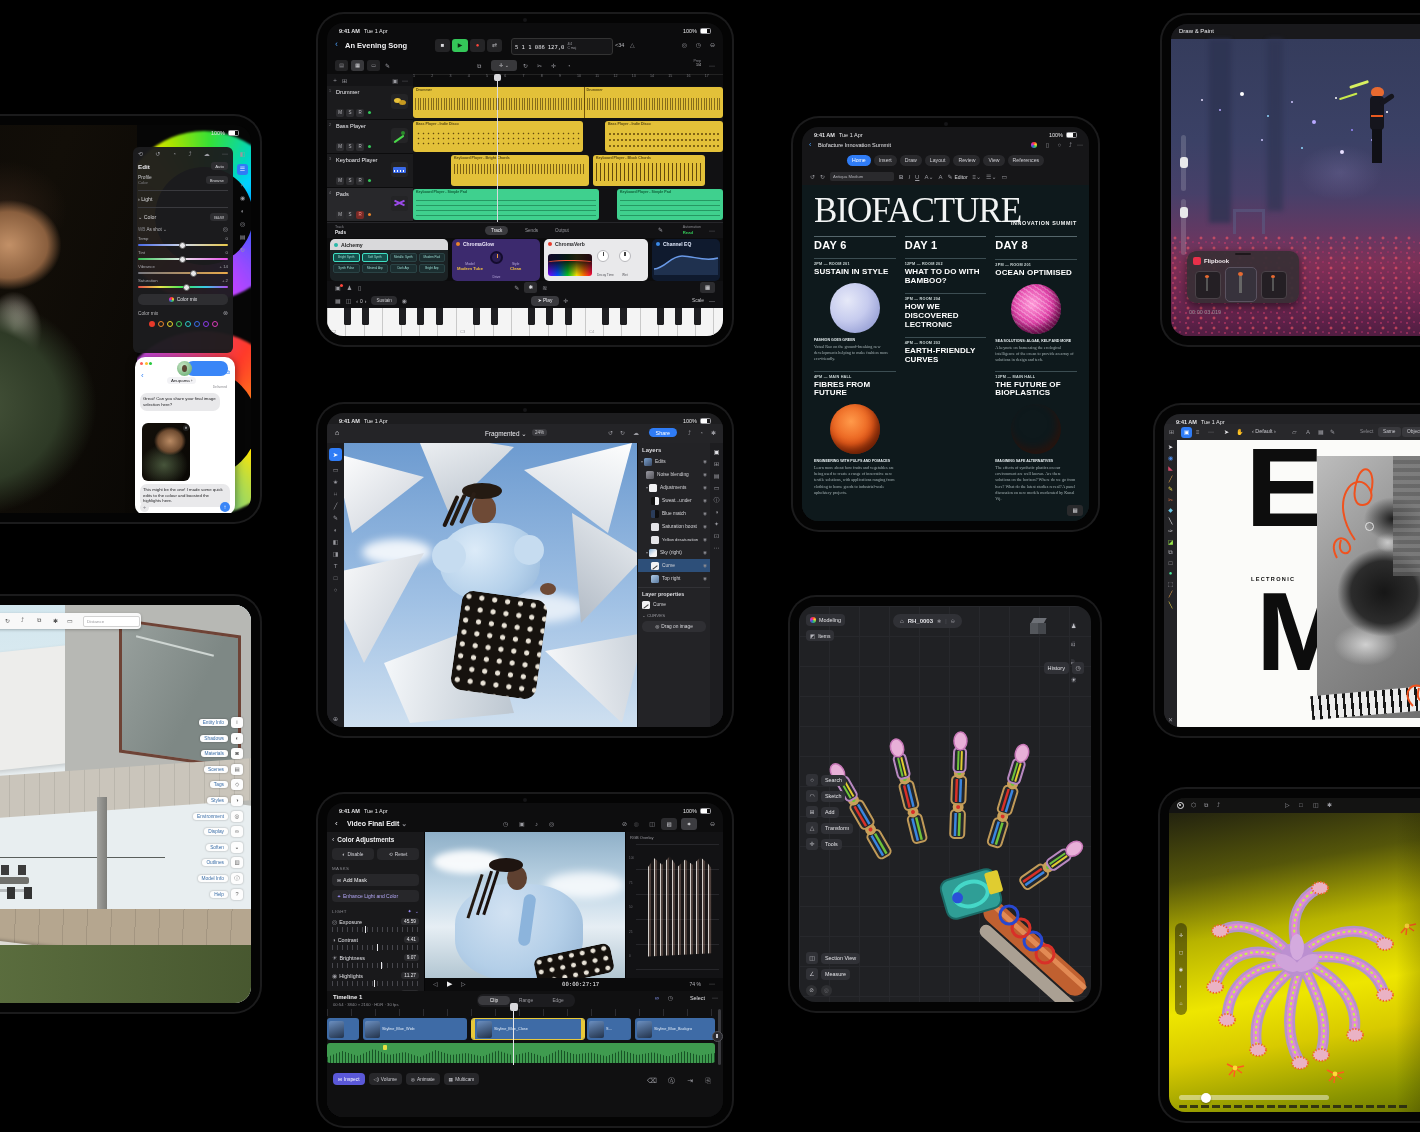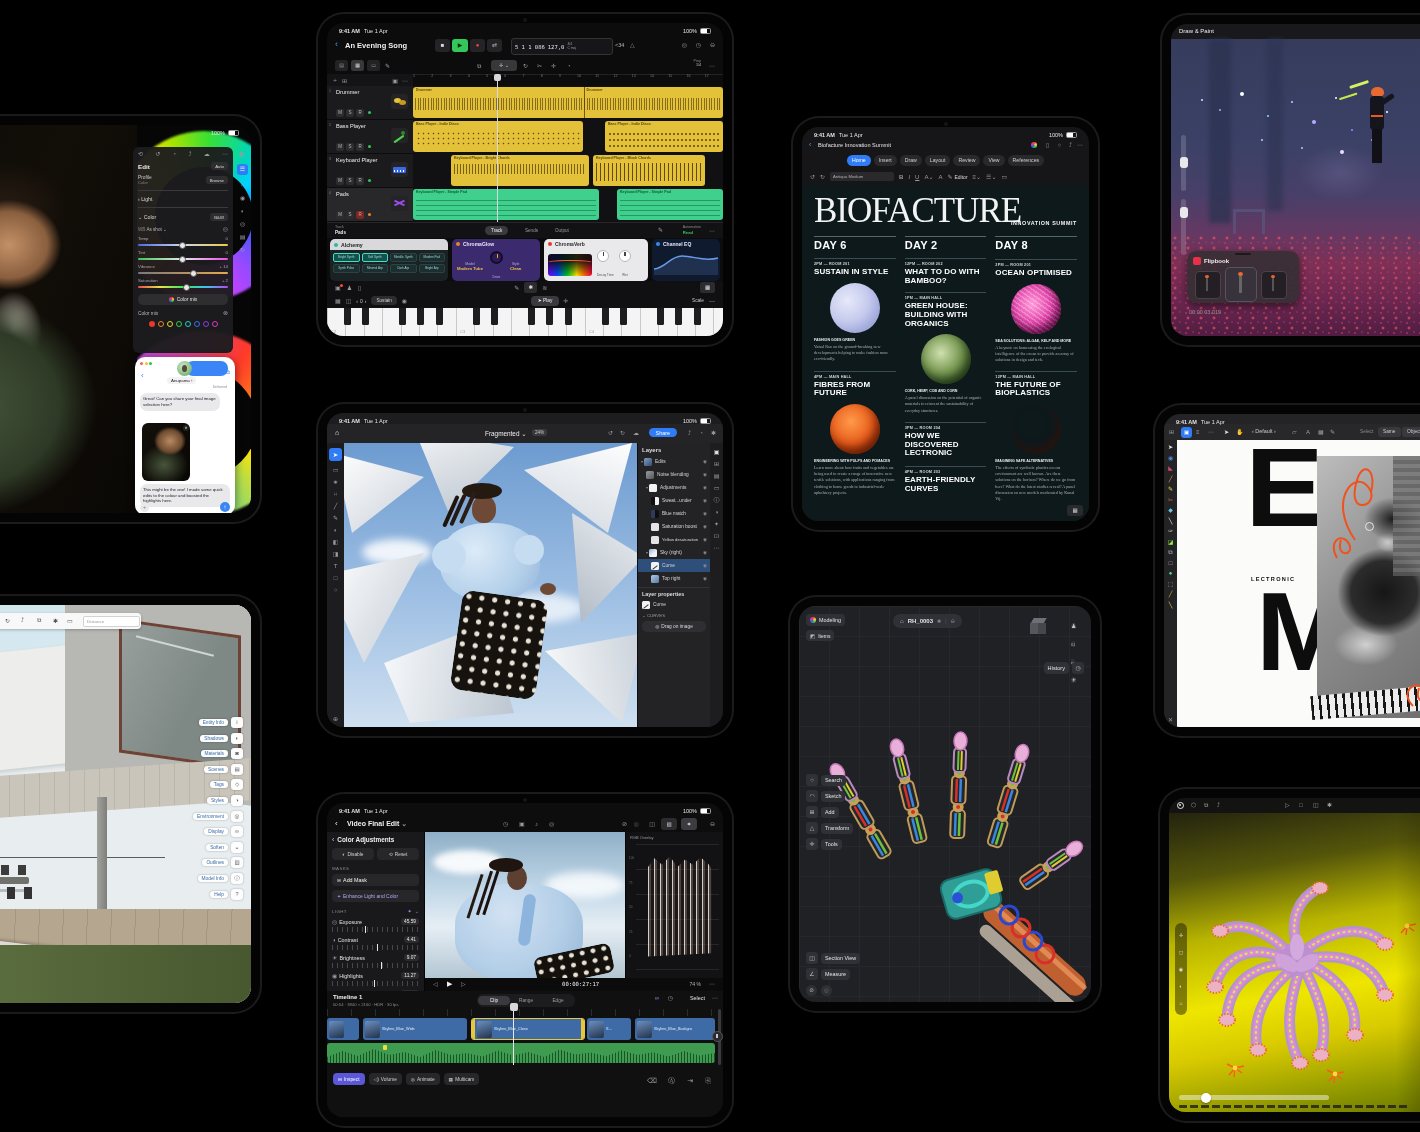--- a/index.html
+++ b/index.html
@@ -551,31 +551,24 @@
         <div style="margin-top:8px;">
           <div class="sess-time">4PM — MAIN HALL</div>
           <div class="sess-title">FIBRES FROM FUTURE</div>
           <div class="circ" style="background:radial-gradient(circle at 42% 35%,#ff9a4a,#e85c1a 52%,#9a3206 85%,#7a2404);box-shadow:inset -4px -6px 10px rgba(60,10,0,.6);"></div>
           <div class="sess-tag">ENGINEERING WITH PULPS AND POMACES</div>
           <div class="sess-body">Learn more about how fruits and vegetables are being used to create a range of innovative new textile solutions, with applications ranging from clothing to home goods to industrial-scale upholstery projects.</div>
         </div>
       </div>
 
       <div style="flex:1;">
-        <div style="border-top:1.3px solid #55666b;padding-top:2px;font-size:11px;font-weight:bold;color:#fff;letter-spacing:.3px;">DAY 2</div>
+        <div style="border-top:1.3px solid #55666b;padding-top:2px;font-size:11px;font-weight:bold;color:#fff;letter-spacing:.3px;">DAY 1</div>
         <div style="margin-top:7px;">
           <div class="sess-time">12PM — ROOM 202</div>
           <div class="sess-title">WHAT TO DO WITH BAMBOO?</div>
-        </div>
-        <div style="margin-top:7px;">
-          <div class="sess-time">1PM — MAIN HALL</div>
-          <div class="sess-title">GREEN HOUSE: BUILDING WITH ORGANICS</div>
-          <div class="circ" style="background:radial-gradient(circle at 40% 38%,#cfe0b0,#7a9a54 45%,#3e5a2c 78%,#2a4020),radial-gradient(6px 6px at 60% 60%,#d8e8c0 0%,transparent 70%);box-shadow:inset -3px -5px 9px rgba(10,30,5,.6);"></div>
-          <div class="sess-tag">CORK, HEMP, COB AND CORN</div>
-          <div class="sess-body">A panel discussion on the potential of organic materials to reinvent the sustainability of everyday structures.</div>
         </div>
         <div style="margin-top:8px;">
           <div class="sess-time">3PM — ROOM 204</div>
           <div class="sess-title">HOW WE DISCOVERED LECTRONIC</div>
         </div>
         <div style="margin-top:8px;">
           <div class="sess-time">4PM — ROOM 203</div>
           <div class="sess-title">EARTH-FRIENDLY CURVES</div>
         </div>
       </div>

